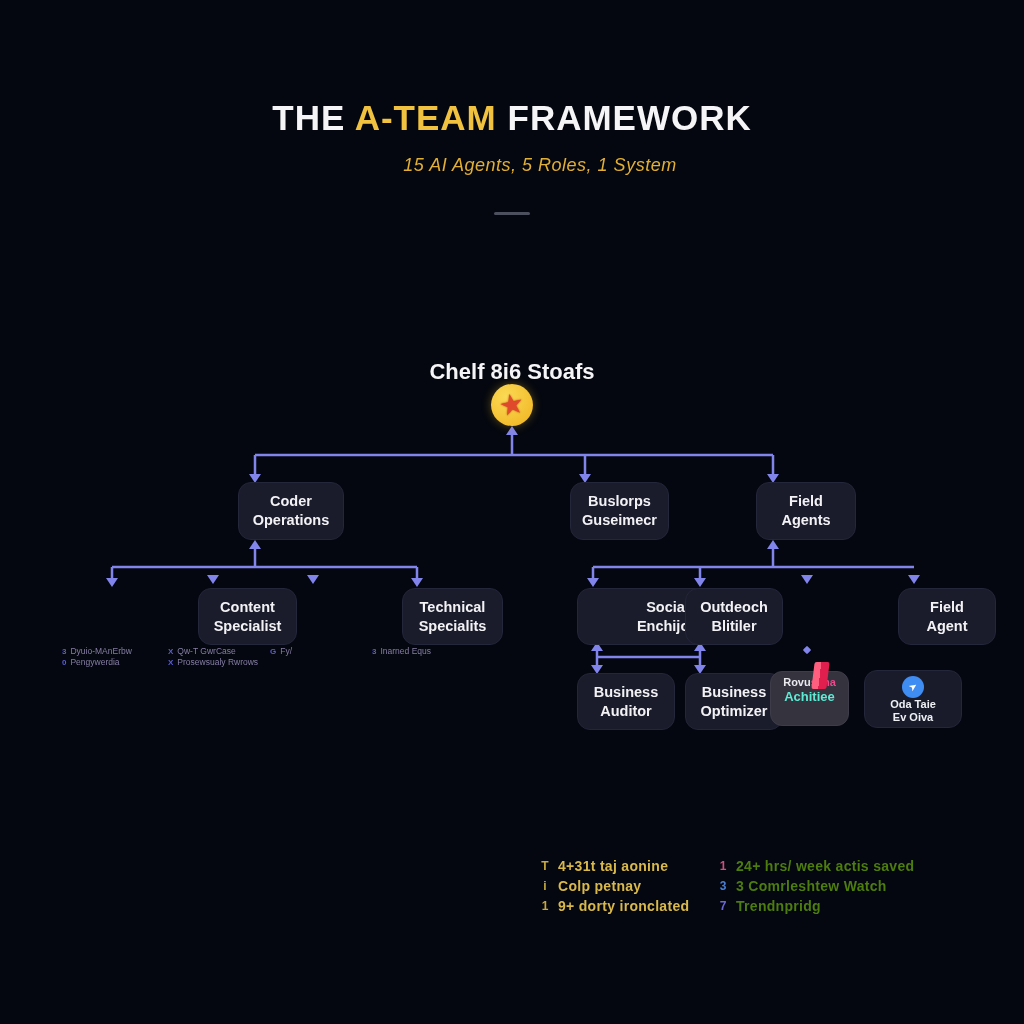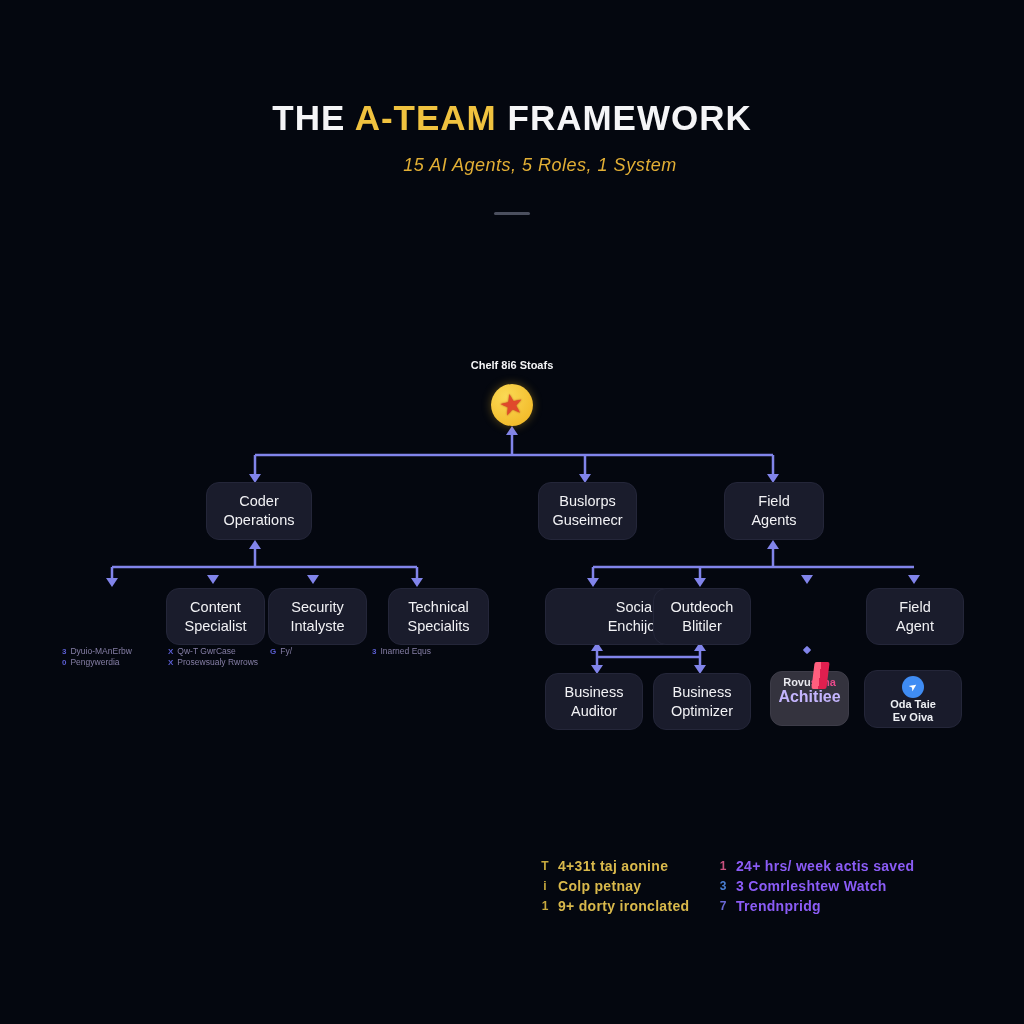--- a/index.html
+++ b/index.html
@@ -8,59 +8,59 @@
     background:#04070f;
     font-family:"Liberation Sans","DejaVu Sans",sans-serif;color:#f2f2f5;
   }
   .abs{position:absolute;}
   
   .title{top:98px;left:0;width:1024px;text-align:center;font-size:35px;font-weight:bold;letter-spacing:1px;color:#f5f5f7;}
   .title .hl{color:#f0c23f;}
   .subtitle{top:155px;left:0;width:1024px;text-align:center;font-size:18px;font-weight:normal;font-style:italic;color:#e2af35;letter-spacing:.5px;margin-left:28px;}
   .divider{top:212px;left:494px;width:36px;height:3px;background:#4b4f5e;border-radius:2px;}
   
-  .root-label{top:359px;left:0;width:1024px;text-align:center;font-size:11px;font-weight:bold;color:#f5f5f7;}
+  .root-label{top:359px;left:0;width:1024px;text-align:center;font-size:22px;font-weight:bold;color:#f5f5f7;}
   .root-icon{top:384px;left:491px;width:42px;height:42px;border-radius:50%;
     background:radial-gradient(circle at 35% 30%, #fbda55, #f3bc2c 75%);
     display:flex;align-items:center;justify-content:center;box-shadow:0 0 10px rgba(243,188,44,.35);}
   .root-icon .star{font-size:28px;color:#e0492b;transform:rotate(-12deg);line-height:1;text-shadow:0 0 2px #a82c14;}
   
   .node{
     background:#1a1c2c;border:1px solid #242639;border-radius:13px;
     display:flex;align-items:center;justify-content:center;text-align:center;
-    font-weight:normal;font-size:14.5px;line-height:1.3;color:#f2f2f5;white-space:pre-line;
+    font-weight:bold;font-size:14.5px;line-height:1.3;color:#f2f2f5;white-space:pre-line;margin-left:32px;
   }
   .lv2{top:482px;height:56px;}
   .lv3{top:588px;height:55px;}
   .lv4{top:673px;height:55px;}
   
   .note-block{font-size:8.5px;color:#867fa6;line-height:11px;white-space:nowrap;}
   .note-line{display:flex;align-items:center;gap:4px;}
   .note-bullet{color:#5b5ed2;font-size:8px;font-weight:bold;}
   
   .rovusima{top:671px;left:770px;width:79px;height:55px;background:#34333e;border:1px solid #3d3c48;border-radius:12px;
     display:flex;flex-direction:column;align-items:center;justify-content:center;padding-bottom:18px;box-sizing:border-box;}
   .ribbon{position:absolute;top:-10px;left:42px;width:15px;height:27px;
     background:linear-gradient(90deg,#ff5f7e 0 45%,#e01f4f 45% 100%);
     transform:skewX(-7deg);border-radius:2px;}
   .rov-line1{font-size:11px;font-weight:bold;color:#e9e9ee;line-height:13px;}
   .rov-line1 .pink{color:#e84a8a;}
-  .rov-line2{font-size:16px;font-weight:bold;color:#c4b5fd;line-height:15px;}
+  .rov-line2{font-size:13px;font-weight:bold;color:#5eead4;line-height:15px;}
   .odataie{top:670px;left:864px;width:98px;height:58px;background:#191b2b;border:1px solid #242639;border-radius:13px;
     display:flex;flex-direction:column;align-items:center;justify-content:flex-start;padding-top:5px;box-sizing:border-box;}
   .send-circle{width:22px;height:22px;border-radius:50%;background:#3f8cf3;display:flex;align-items:center;justify-content:center;}
   .send-glyph{color:#fff;font-size:10px;transform:rotate(-35deg);line-height:1;}
   .oda-line{font-size:11px;font-weight:bold;color:#eef0f4;line-height:13px;}
   
   .legend-row{display:flex;align-items:center;gap:8px;height:20px;}
   .legend-left .legend-text{color:#d9b94c;}
   .legend-left .legend-bullet{color:#c7a93e;}
   .legend-text{font-size:14px;font-weight:bold;letter-spacing:.3px;}
   .legend-bullet{font-size:12px;font-weight:bold;width:10px;text-align:center;}
-  .legend-right .legend-text{color:#8b5cf6;}
+  .legend-right .legend-text{color:#4d7c0f;}
   .b-pink{color:#c9517f;}
   .b-blue{color:#4a7fd4;}
   .b-purple{color:#6b68d8;}
   svg{position:absolute;top:0;left:0;pointer-events:none;}
 </style>
 </head>
 <body>
 
 <div id="canvas">
 
@@ -119,23 +119,21 @@
 
   <div class="abs node lv2" style="left:206px;width:104px;">Coder
 Operations</div>
   <div class="abs node lv2" style="left:538px;width:97px;">Buslorps
 Guseimecr</div>
   <div class="abs node lv2" style="left:724px;width:98px;">Field
 Agents</div>
 
   <div class="abs node lv3" style="left:166px;width:97px;">Content
 Specialist</div>
-  <div class="abs node lv3" style="left:268px;width:97px;">Security
-Intalyste</div>
-  <div class="abs node lv3" style="left:388px;width:99px;">Technical
+  <div class="abs node lv3" style="left:370px;width:99px;">Technical
 Specialits</div>
   <div class="abs node lv3" style="left:545px;width:97px;padding-left:41px;">Social
 Enchijon</div>
   <div class="abs node lv3" style="left:653px;width:96px;">Outdeoch
 Blitiler</div>
   <div class="abs node lv3" style="left:866px;width:96px;">Field
 Agent</div>
 
   <div class="abs note-block" style="left:62px;top:646px;">
     <div class="note-line">

